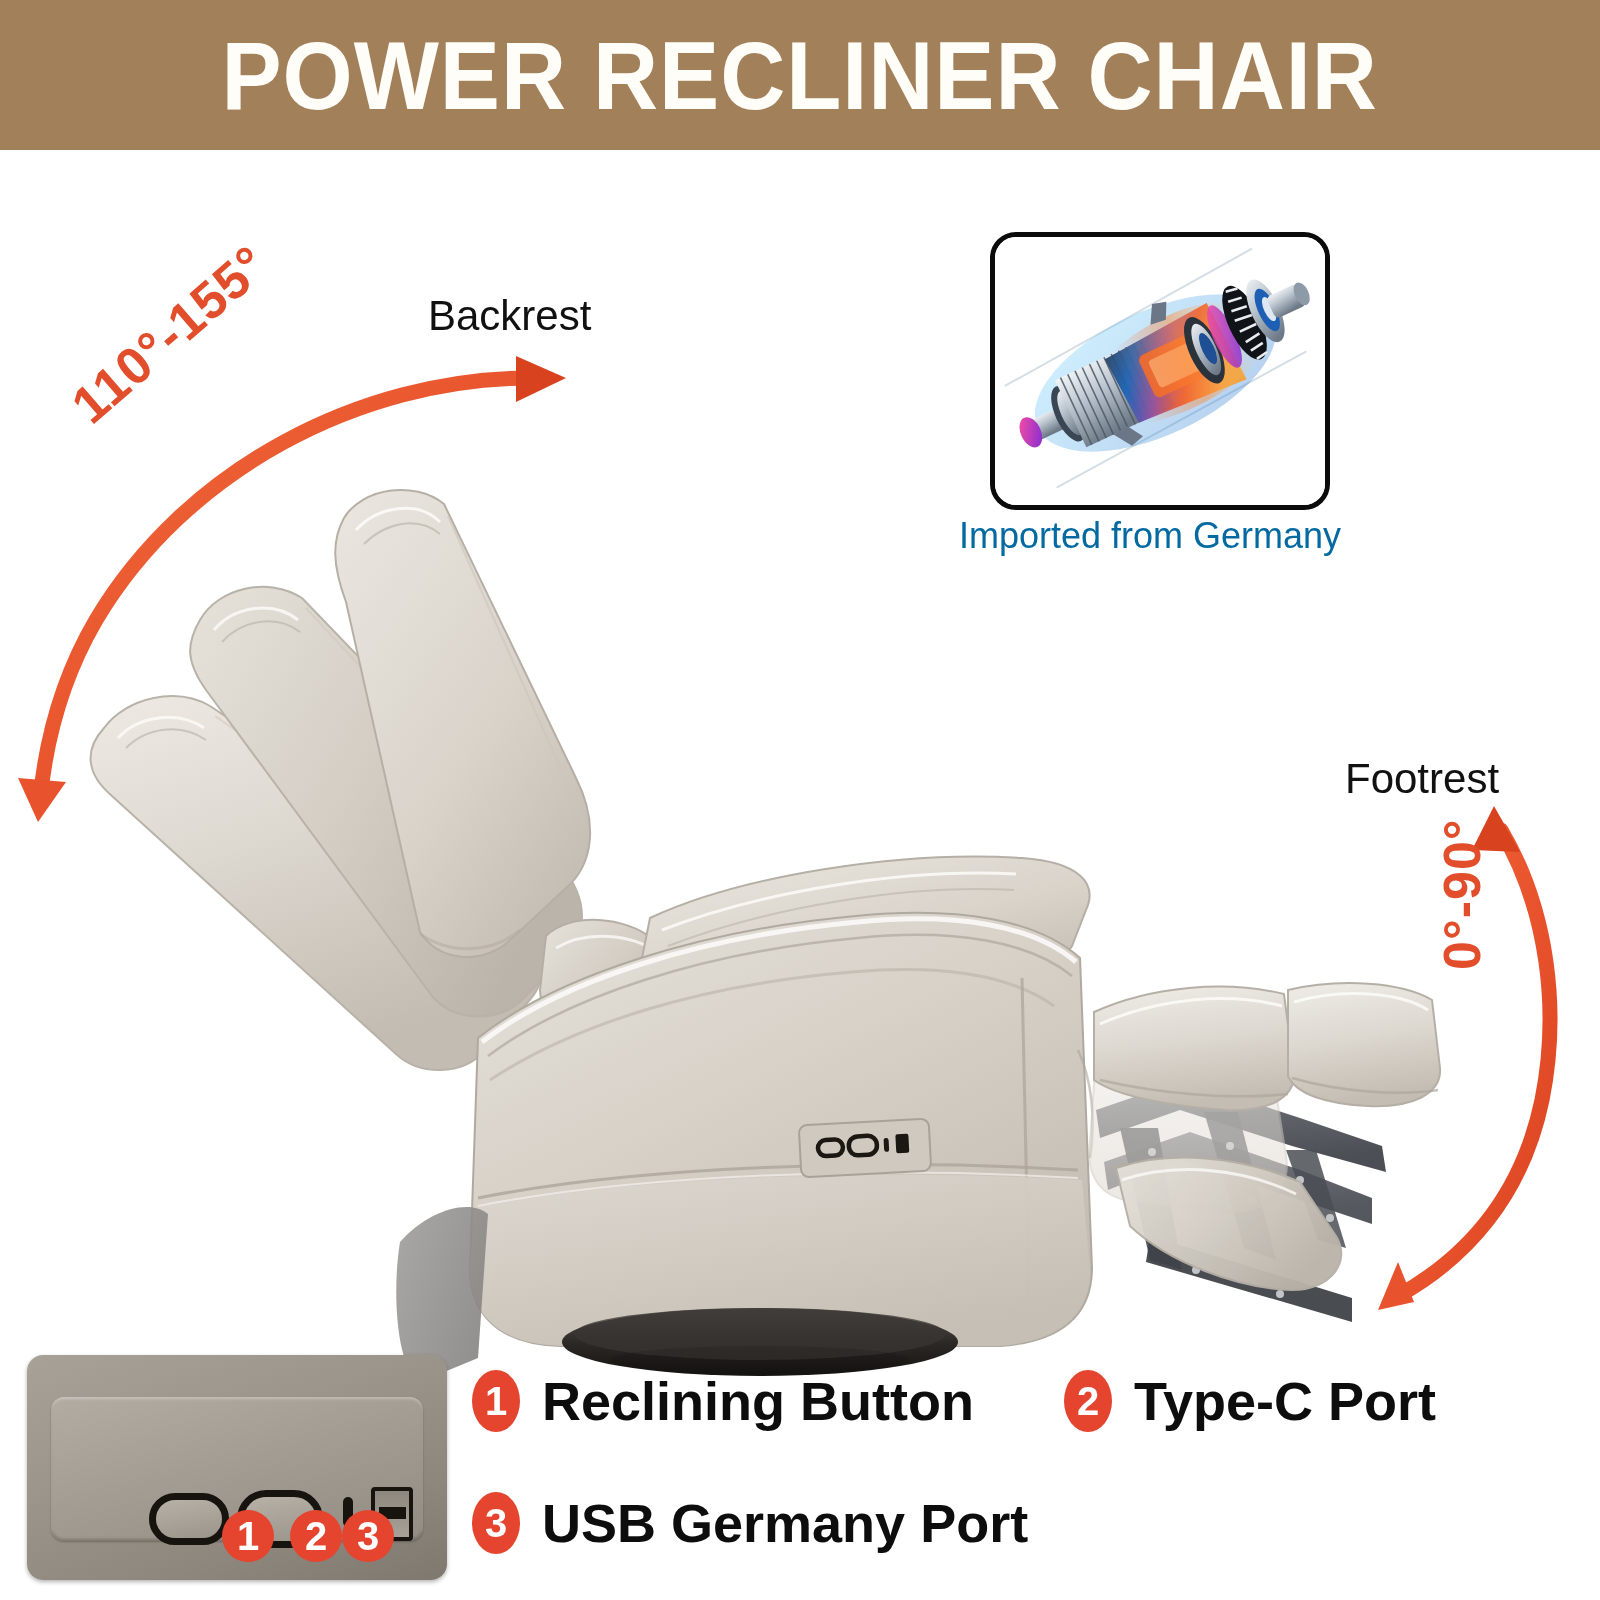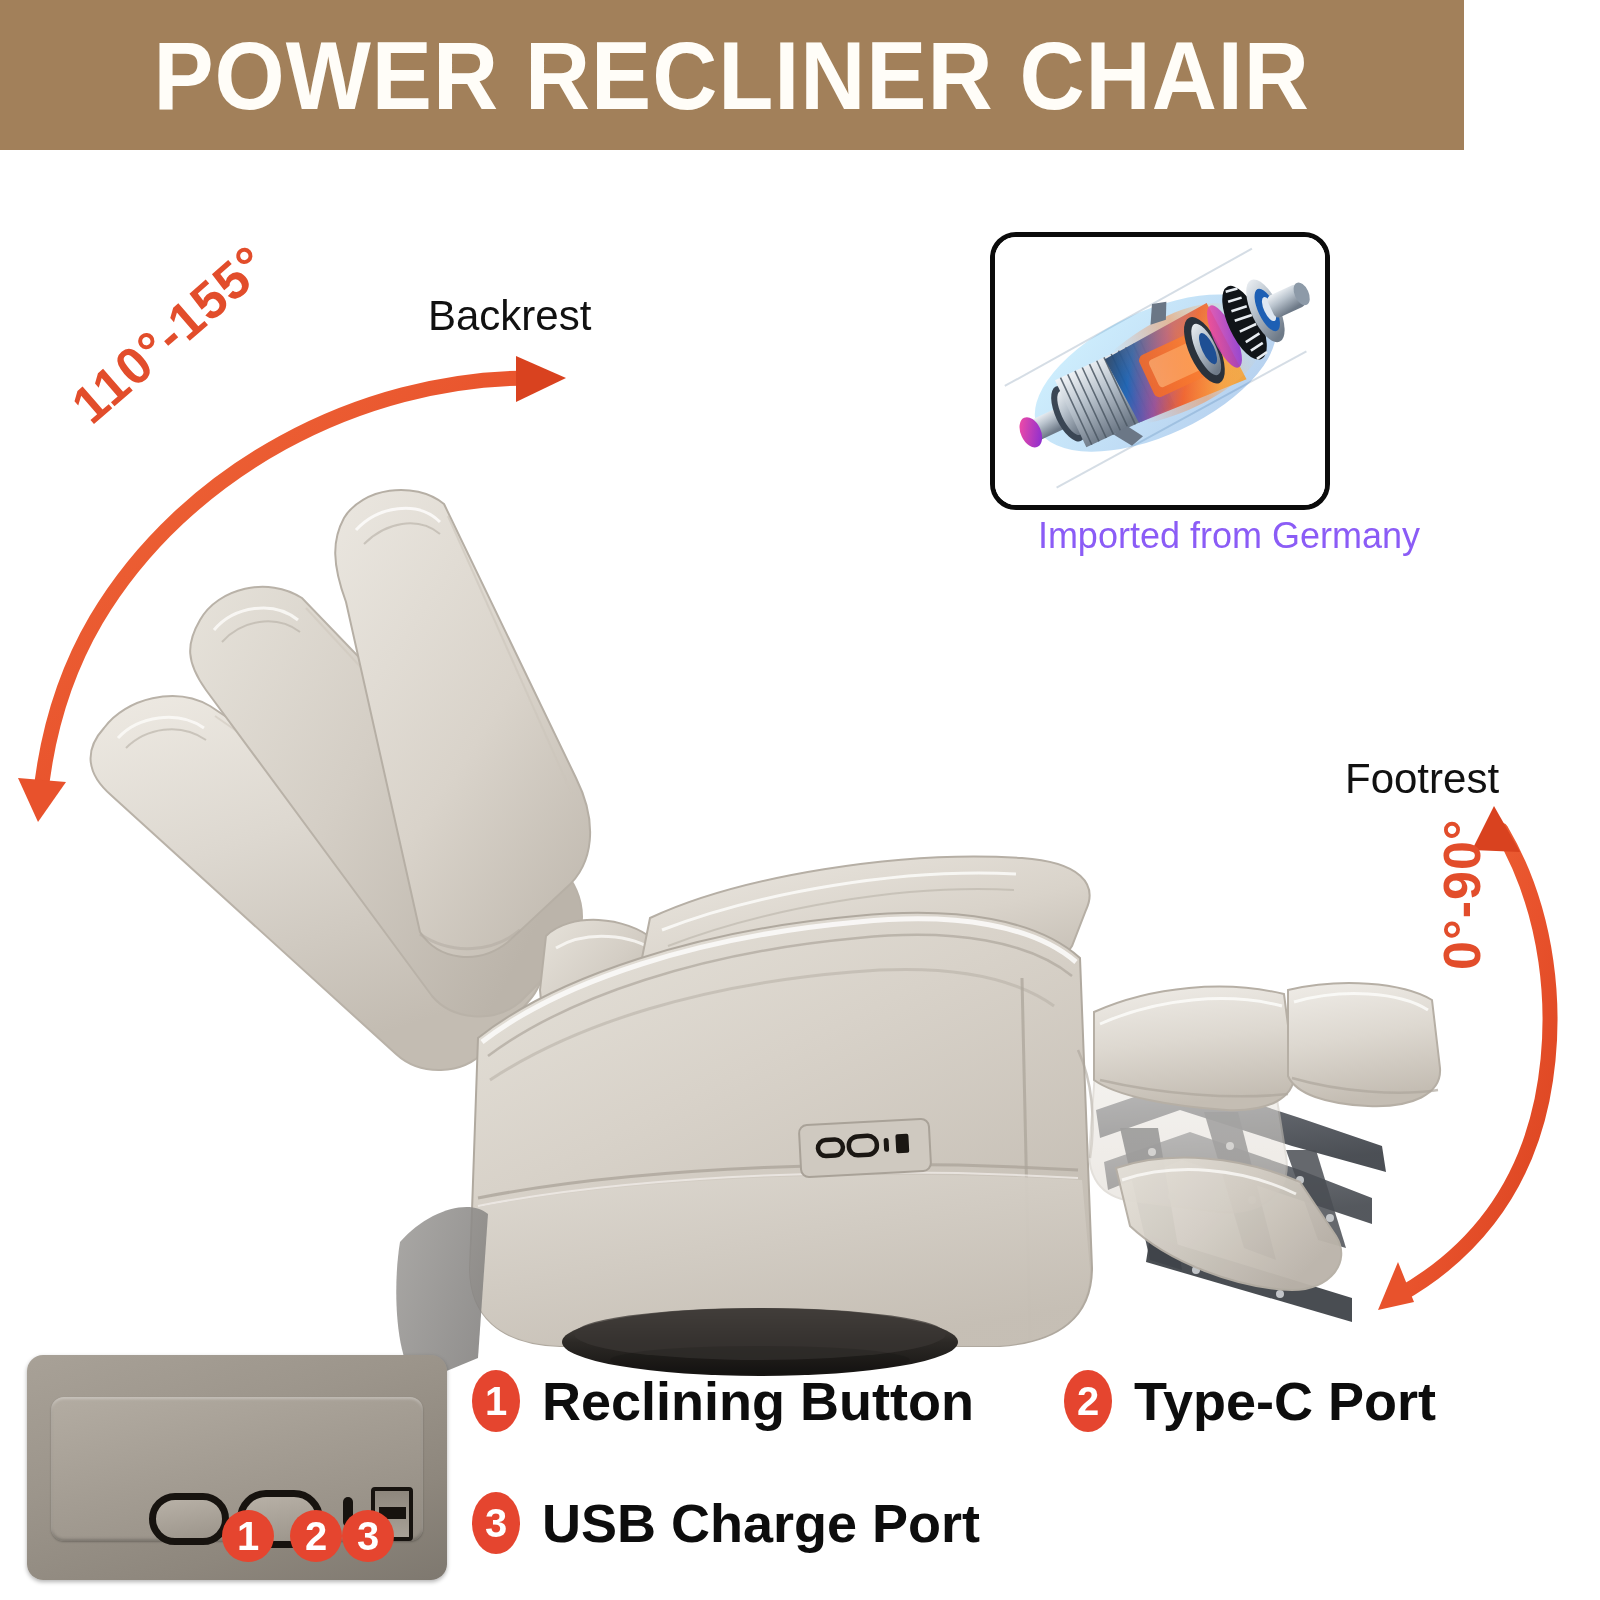--- a/index.html
+++ b/index.html
@@ -2,21 +2,21 @@
 <html><head>
 <meta charset="utf-8">
 <style>
   html,body{margin:0;padding:0;background:#fff;}
   body{width:1600px;height:1600px;position:relative;overflow:hidden;
        font-family:"Liberation Sans","DejaVu Sans",sans-serif;
        -webkit-font-smoothing:antialiased;}
   .abs{position:absolute;}
 
   
-  #header-banner{left:0;top:0;width:1464px;height:150px;background:#a2805a;
+  #header-banner{left:0;top:0;width:1600px;height:150px;background:#a2805a;
      display:flex;align-items:center;justify-content:center;}
   #header-title{color:#fffdf8;font-weight:bold;font-size:97px;line-height:1;
      letter-spacing:1px;transform:scaleX(.93);transform-origin:center;
      white-space:nowrap;font-family:"Liberation Sans Narrow","Liberation Sans",sans-serif;}
 
   
   #stage{left:0;top:150px;width:1600px;height:1450px;background:#fff;}
 
   
   #chair-illustration{left:0;top:150px;width:1600px;height:1250px;}
@@ -28,22 +28,22 @@
   .angle-txt{color:#e24d2b;font-size:52px;font-weight:600;white-space:nowrap;
      letter-spacing:1px;}
   #backrest-angle-label{left:60px;top:390px;transform:rotate(-41deg);
      transform-origin:left top;}
   #footrest-angle-label{left:1432px;top:970px;transform:rotate(-90deg);
      transform-origin:left top;}
 
   
   #motor-inset-box{left:990px;top:232px;width:330px;height:268px;
      border:5px solid #0b0b0b;border-radius:26px;background:#fff;overflow:hidden;}
-  #motor-caption{left:880px;top:512px;width:540px;text-align:right;
-     color:#8b5cf6;font-size:36px;line-height:1.33;}
+  #motor-caption{left:880px;top:512px;width:540px;text-align:center;
+     color:#0369a1;font-size:36px;line-height:1.33;}
 
   
   #control-panel-photo{left:27px;top:1355px;width:420px;height:225px;
      border-radius:16px;overflow:hidden;
      background:linear-gradient(160deg,#a8a197 0%,#9c958b 38%,#8e877d 72%,#7e786f 100%);
      box-shadow:0 2px 4px rgba(0,0,0,.30);}
   .panel-inner{position:absolute;left:24px;top:42px;width:372px;height:144px;
      border-radius:13px;
      background:linear-gradient(165deg,#b3aca2 0%,#a49d93 45%,#938c82 100%);
      box-shadow:inset 0 2px 3px rgba(255,255,255,.30),
@@ -425,16 +425,16 @@
     <div class="legend-text">Reclining Button</div>
   </div>
 
   <div class="legend-row" id="legend-row-2">
     <div class="legend-badge">2</div>
     <div class="legend-text">Type-C Port</div>
   </div>
 
   <div class="legend-row" id="legend-row-3">
     <div class="legend-badge">3</div>
-    <div class="legend-text">USB Charge Port</div>
+    <div class="legend-text">USB Germany Port</div>
   </div>
 
 </div>
 
 </body></html>

